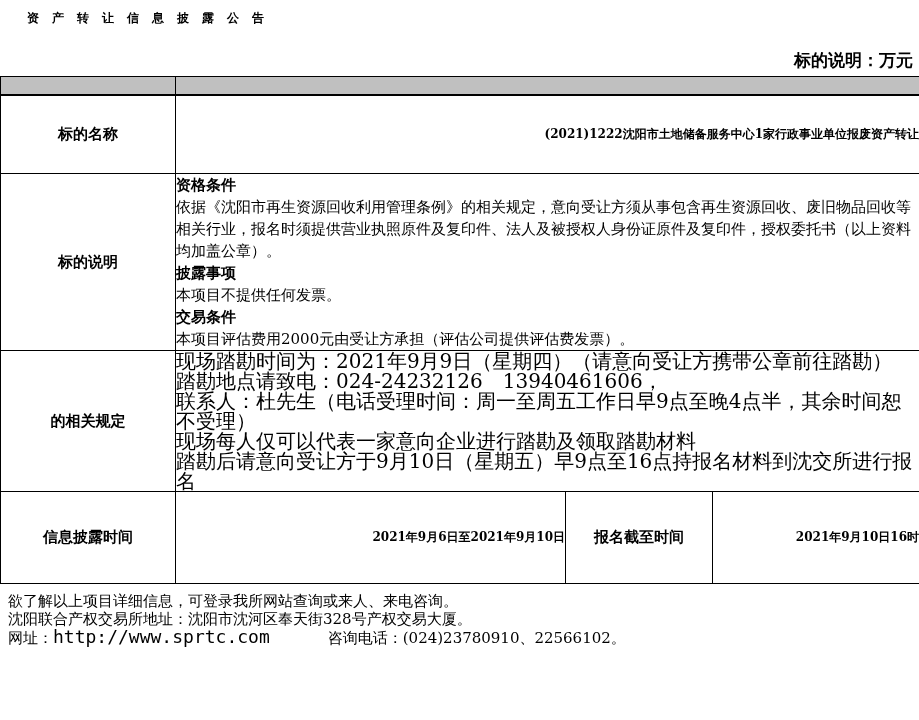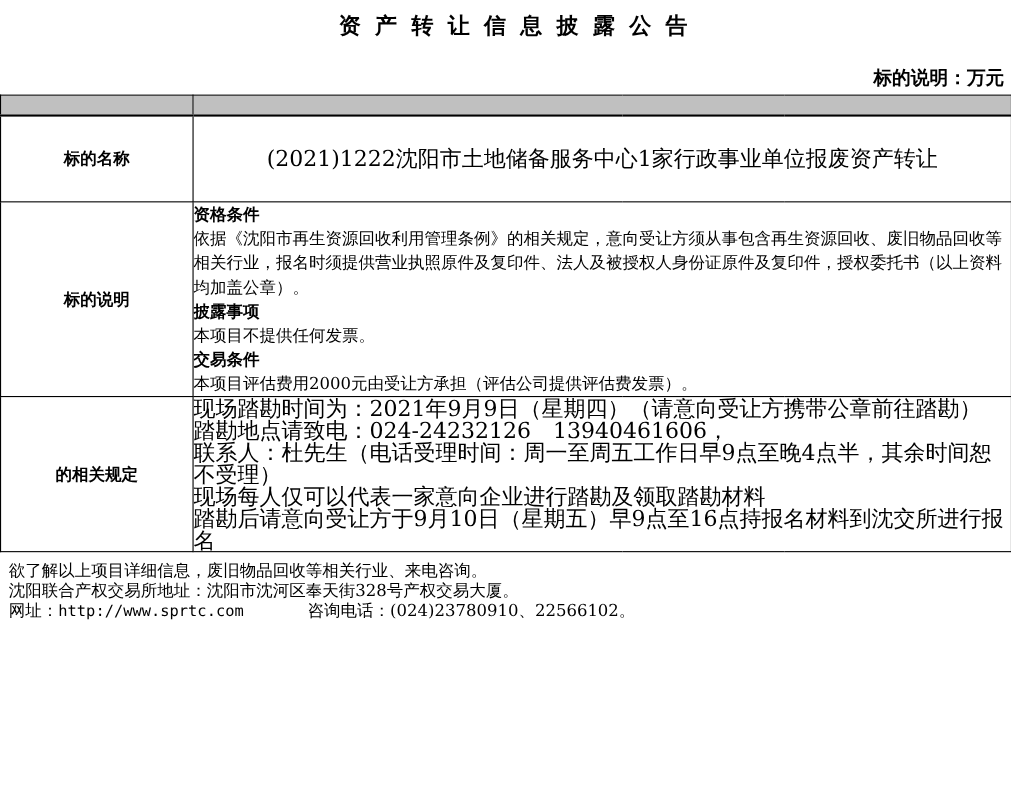--- a/index.html
+++ b/index.html
@@ -5,22 +5,21 @@
   * { box-sizing: border-box; }
   html, body { margin: 0; padding: 0; }
   body {
     width: 919px; height: 720px;
     background: #ffffff; color: #000000;
     font-family: "DejaVu Serif", "Liberation Serif", serif;
     position: relative; overflow: hidden;
   }
   .title {
     margin-top: 10px;
-    text-align: center;
-    font-size: 20px;
+    font-size: 12px;
     font-weight: bold;
     letter-spacing: 13px;
     padding-left: 27px; 
     white-space: nowrap;
   }
   .unit-note {
     margin-top: 22px;
     text-align: right;
     font-weight: bold;
     font-size: 17px;
@@ -47,23 +46,24 @@
   tr.r-desc  td { height: 177px; }
   tr.r-survey td { height: 108px; }
   tr.r-disc  td { height: 92px; }
   td.label {
     font-weight: bold;
     font-size: 15px;
     text-align: center;
     vertical-align: middle;
   }
   td.val {
-    font-size: 20px;
-    text-align: center;
+    font-size: 12px;
+    text-align: right;
     vertical-align: middle;
+    font-weight: bold;
   }
   td.desc {
     font-size: 15px;
     vertical-align: top;
     padding: 1px 8px 0 8px;
     line-height: 22px;
     text-align: left;
   }
   td.survey {
     font-size: 20px;
@@ -72,21 +72,21 @@
     line-height: 20px;
     text-align: left;
   }
   .sec-h { font-weight: bold; }
   .footer {
     margin-top: 8px;
     padding-left: 8px;
     font-size: 15px;
     line-height: 18px;
   }
-  .mono { font-family: "DejaVu Sans Mono", monospace; font-size: 14px; }
+  .mono { font-family: "DejaVu Sans Mono", monospace; font-size: 18px; }
   .gap { display: inline-block; width: 58px; }
 </style>
 </head>
 <body>
 
 <div>
 
   <div class="title">资产转让信息披露公告</div>
 
   <div class="unit-note">标的说明：万元</div>
@@ -133,24 +133,30 @@
       <td class="label">的相关规定</td>
       <td class="survey" colspan="3">
         <div>现场踏勘时间为：2021年9月9日（星期四）（请意向受让方携带公章前往踏勘）</div>
         <div>踏勘地点请致电：024-24232126　13940461606，</div>
         <div>联系人：杜先生（电话受理时间：周一至周五工作日早9点至晚4点半，其余时间恕不受理）</div>
         <div>现场每人仅可以代表一家意向企业进行踏勘及领取踏勘材料</div>
         <div>踏勘后请意向受让方于9月10日（星期五）早9点至16点持报名材料到沈交所进行报名</div>
       </td>
     </tr>
 
+    <tr class="r-disc">
+      <td class="label">信息披露时间</td>
+      <td class="val">2021年9月6日至2021年9月10日</td>
+      <td class="label">报名截至时间</td>
+      <td class="val">2021年9月10日16时</td>
+    </tr>
   </tbody>
     </table>
 
   <div class="footer">
-    <div>欲了解以上项目详细信息，废旧物品回收等相关行业、来电咨询。</div>
+    <div>欲了解以上项目详细信息，可登录我所网站查询或来人、来电咨询。</div>
     <div>沈阳联合产权交易所地址：沈阳市沈河区奉天街328号产权交易大厦。</div>
     <div>
       <span><span>网址：</span><span class="mono">http://www.sprtc.com</span></span><span class="gap"></span><span>咨询电话：(024)23780910、22566102。</span>
     </div>
   </div>
 
 </div>
 
 </body></html>

